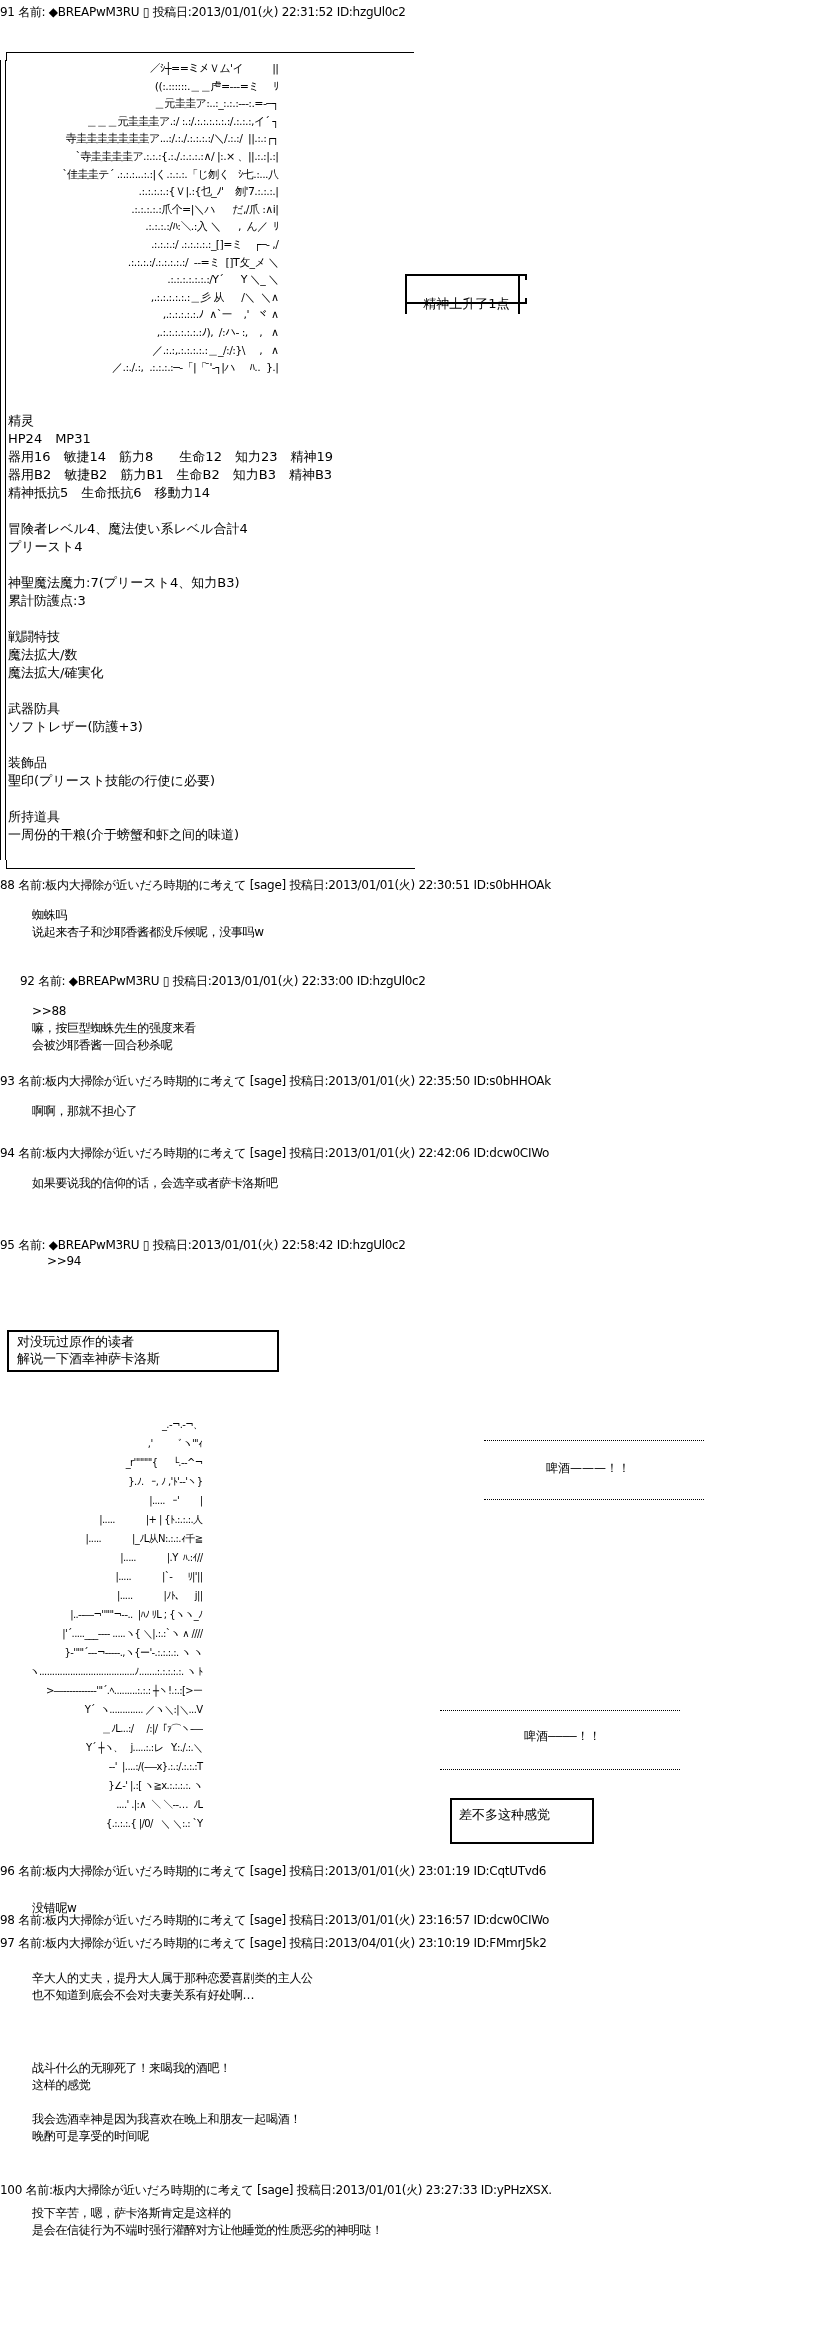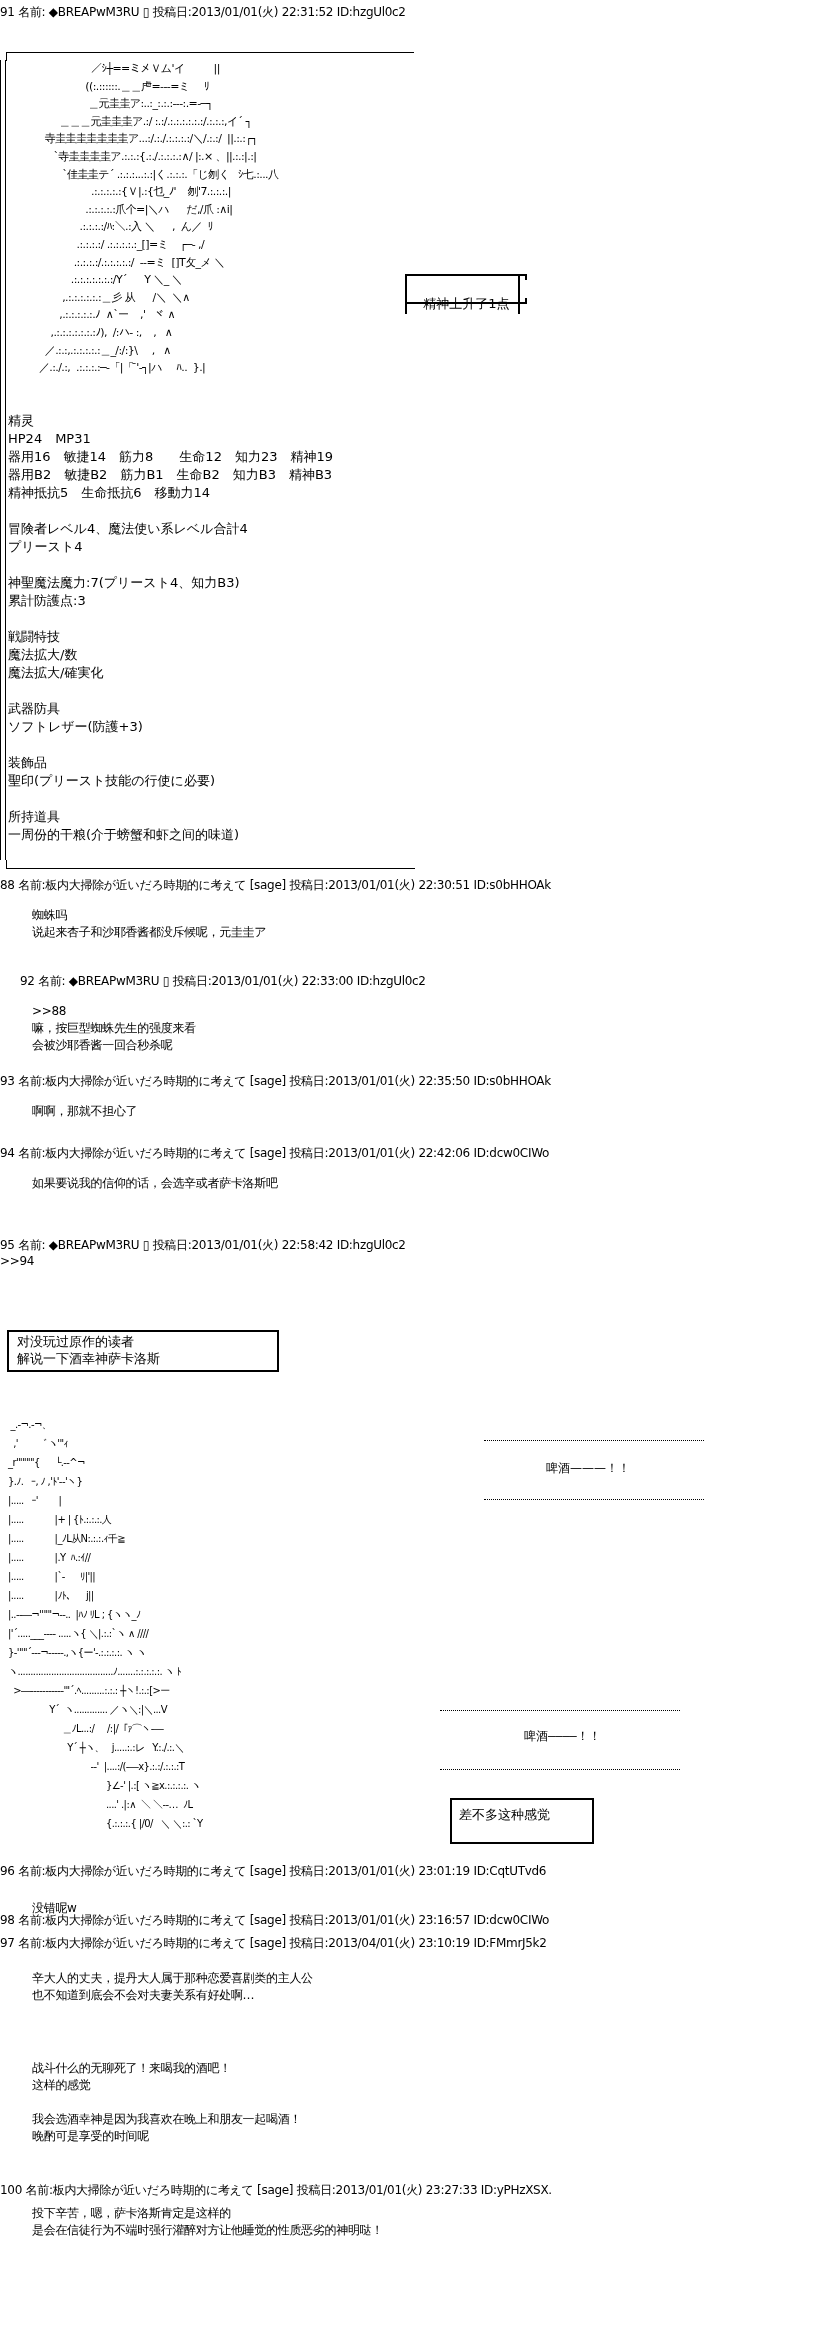--- a/index.html
+++ b/index.html
@@ -3,21 +3,21 @@
 <meta charset="utf-8">
 <style>
   html, body { margin: 0; padding: 0; background: #ffffff; }
   body {
     width: 834px; height: 2339px; overflow: hidden; position: relative;
     font-family: "DejaVu Sans", "Liberation Sans", sans-serif;
     color: #000; font-size: 12px;
   }
   .post-header { position: absolute; left: 0; white-space: nowrap; font-size: 12px; line-height: 16px; letter-spacing: -0.3px; }
   .post-body { position: absolute; left: 32px; white-space: pre; font-size: 12px; line-height: 17px; letter-spacing: -0.3px; }
-  .aa { position: absolute; white-space: pre; font-size: 11px; line-height: 17.6px; letter-spacing: -0.6px; }
+  .aa { position: absolute; white-space: pre; font-size: 11px; line-height: 17.6px; letter-spacing: -0.6px; text-align: right; }
   .frame-top { position: absolute; border-top: 1px solid #000; border-left: 1px solid #000; }
   .frame-bottom { position: absolute; border-bottom: 1px solid #000; border-left: 1px solid #000; }
   .callout {
     position: absolute; border: 2px solid #000; padding: 2px 8px; font-size: 13px; line-height: 17px;
     white-space: pre; background: #fff;
   }
   .callout::before, .callout::after { content: ""; position: absolute; background: #fff; }
   .stat-line { white-space: pre; }
 </style>
 </head>
@@ -91,21 +91,21 @@
 </div>
 
 <div class="post-header" style="top:877px;">
   <span>88</span>
   <span>名前:</span><span>板内大掃除が近いだろ時期的に考えて</span>
   <span>[sage]</span>
   <span>投稿日:</span><span>2013/01/01(火) 22:30:51</span>
   <span>ID:s0bHHOAk</span>
 </div>
 <div class="post-body" style="top:907px;">蜘蛛吗
-说起来杏子和沙耶香酱都没斥候呢，元圭圭ア</div>
+说起来杏子和沙耶香酱都没斥候呢，没事吗w</div>
 
 <div class="post-header" style="top:973px;padding-left:20px;">
   <span>92</span>
   <span>名前:</span>
   <span>◆BREAPwM3RU</span>
   <span>▯</span>
   <span>投稿日:</span><span>2013/01/01(火) 22:33:00</span>
   <span>ID:hzgUl0c2</span>
 </div>
 <div class="post-body" style="top:1003px;">&gt;&gt;88
@@ -131,21 +131,21 @@
 <div class="post-body" style="top:1175px;">如果要说我的信仰的话，会选辛或者萨卡洛斯吧</div>
 
 <div class="post-header" style="top:1217px;margin-top:20px;">
   <span>95</span>
   <span>名前:</span>
   <span>◆BREAPwM3RU</span>
   <span>▯</span>
   <span>投稿日:</span><span>2013/01/01(火) 22:58:42</span>
   <span>ID:hzgUl0c2</span>
 </div>
-<div class="post-body" style="top:1253px; left:0;">&gt;&gt;94</div>
+<div class="post-body" style="top:1253px; left:0;padding-left:47px;">&gt;&gt;94</div>
 
 <div style="position:absolute; left:7px; top:1330px; width:268px; height:40px; border-left:2px solid #000; border-right:2px solid #000;">
   <div style="position:absolute; left:-2px; right:-2px; top:0; height:6px; border-top:2px solid #000;"></div>
   <div style="position:absolute; left:-2px; right:-2px; bottom:-2px; height:6px; border-bottom:2px solid #000;"></div>
   <div style="position:absolute; left:8px; top:3px; font-size:13px; line-height:17px; white-space:nowrap;">对没玩过原作的读者</div>
   <div style="position:absolute; left:8px; top:20px; font-size:13px; line-height:17px; white-space:nowrap;">解说一下酒幸神萨卡洛斯</div>
 </div>
 
 <div class="aa" style="left:8px; top:1415px; font-size:10px; line-height:19px;"> _.-¬.-¬、
   ,'         ﾞヽ'"ｨ

